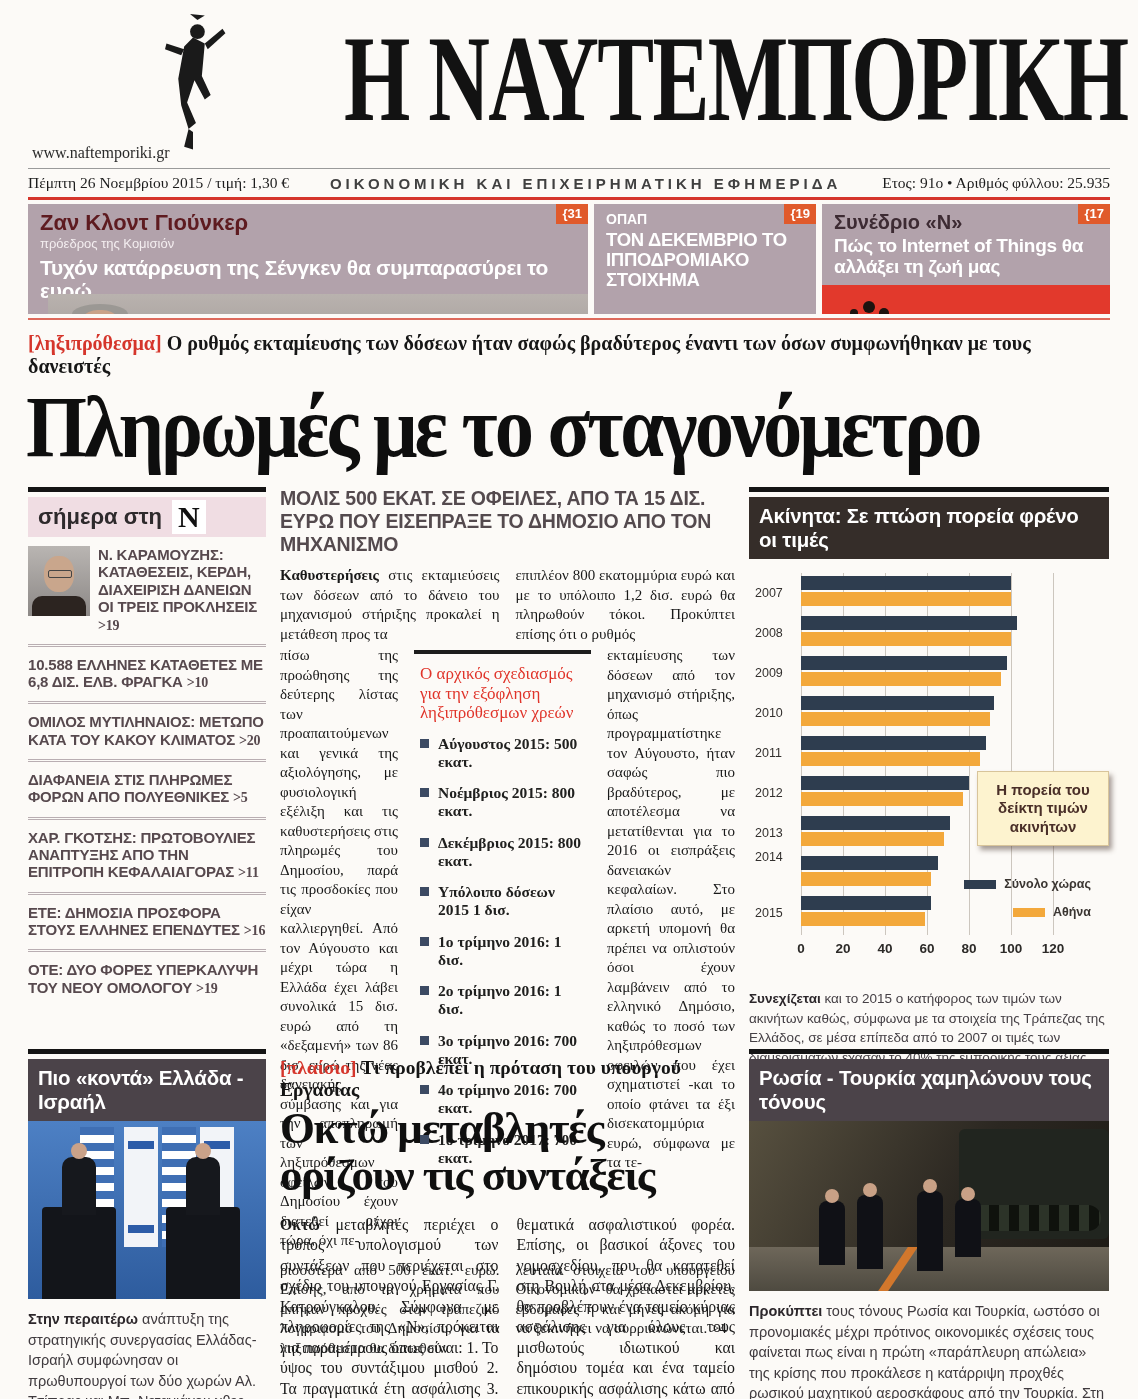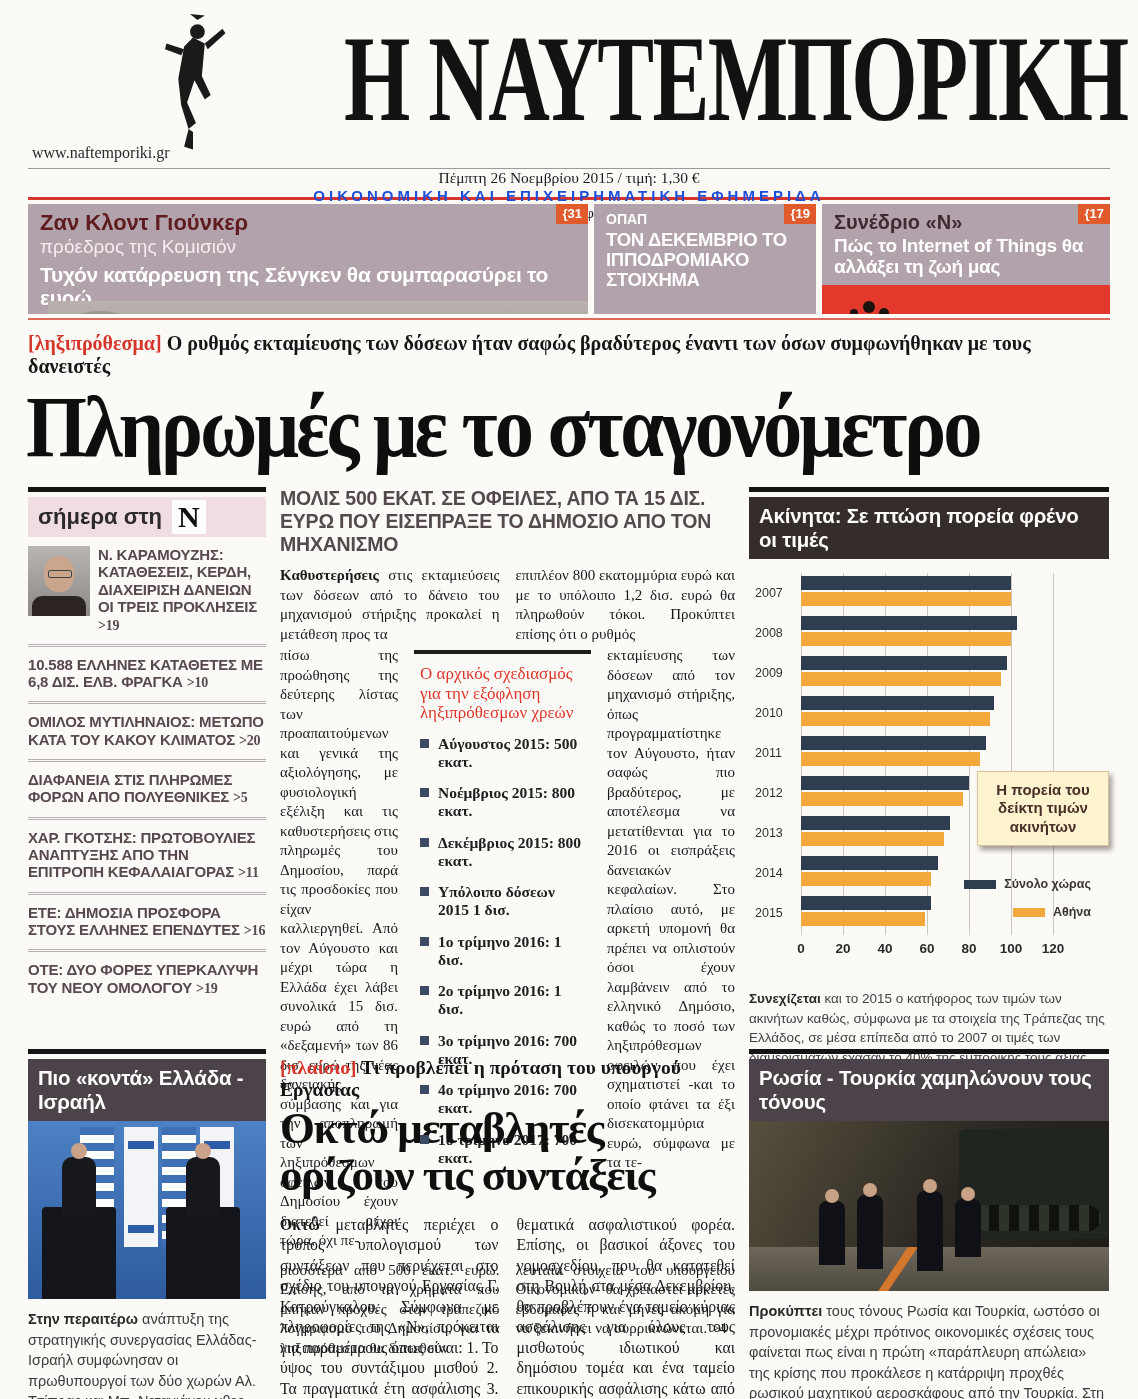--- a/index.html
+++ b/index.html
@@ -10,35 +10,35 @@
   .masthead{position:relative;height:168px;}
   .hermes{position:absolute;left:120px;top:14px;width:90px;height:140px;}
   .nameplate{position:absolute;left:230px;top:8px;width:860px;text-align:center;}
   .nameplate .title{font-family:"Liberation Serif",serif;font-weight:bold;font-size:104px;
         letter-spacing:-2px;color:#121212;display:inline-block;transform:scale(.82,1.18);
         transform-origin:center top;white-space:nowrap;}
   .website{position:absolute;left:4px;bottom:6px;font-family:"Liberation Serif",serif;
         font-size:16px;color:#2a2a2a;}
   
   .datebar{border-top:1px solid #9a9a9a;display:flex;align-items:center;height:28px;
-        justify-content:space-between;flex-direction:column;}
+        justify-content:space-between;}
   .datebar .left,.datebar .right{font-family:"Liberation Serif",serif;font-size:15.5px;color:#1d1d1d;}
-  .datebar .center{font-weight:bold;font-size:15px;letter-spacing:4px;color:#1d4ed8;}
+  .datebar .center{font-weight:bold;font-size:15px;letter-spacing:4px;color:#404040;}
   .redline{height:3px;background:#d5352b;}
   
   .teasers{display:flex;gap:6px;height:110px;margin-top:4px;}
   .teaser{position:relative;background:#b2a2ab;overflow:hidden;box-sizing:border-box;padding:8px 12px;flex-direction:column;}
   .t1{flex:0 0 560px;display:flex;}
   .t2{flex:0 0 222px;}
   .t3{flex:1;display:flex;padding:0;}
   .t3text{flex:1;padding:8px 12px;}
   .teaser .tag{position:absolute;top:0;right:0;background:#e05a2b;color:#fff;font-weight:bold;
         font-size:13px;padding:2px 6px 3px;}
   .t-title{color:#5e1b20;font-weight:bold;font-size:22px;line-height:1;}
-  .t-sub{color:#f4eef0;font-size:19px;margin-top:2px;}
+  .t-sub{color:#f4eef0;font-size:13px;margin-top:2px;}
   .t-head{color:#fff;font-weight:bold;font-size:21px;line-height:1.08;margin-top:6px;letter-spacing:-.3px;}
   .t2 .t-title{color:#fff;font-size:14px;}
   .t2 .t-head{font-size:18.5px;margin-top:4px;}
   .t3 .t-title{color:#3d2b33;font-size:20px;}
   .t3 .t-head{font-size:19px;margin-top:4px;}
   .juncker{flex:0 0 108px;margin:-8px -12px -8px 8px;position:relative;
         background:linear-gradient(#b9b2ae,#8f8a88);}
   .j-face{position:absolute;left:26px;top:16px;width:52px;height:58px;border-radius:46%;
         background:#caa289;}
   .j-hair{position:absolute;left:24px;top:10px;width:56px;height:20px;border-radius:50%;background:#9b9894;}
@@ -344,21 +344,21 @@
           <div class="cbar" style="left: 52px; top: 153px; width: 189px; background: rgb(243, 168, 59);"></div>
           <div class="cgroup-label" style="left: 6px; top: 187px;">2011</div>
           <div class="cbar" style="left: 52px; top: 177px; width: 184.8px; background: rgb(46, 61, 79);"></div>
           <div class="cbar" style="left: 52px; top: 193px; width: 178.5px; background: rgb(243, 168, 59);"></div>
           <div class="cgroup-label" style="left: 6px; top: 227px;">2012</div>
           <div class="cbar" style="left: 52px; top: 217px; width: 168px; background: rgb(46, 61, 79);"></div>
           <div class="cbar" style="left: 52px; top: 233px; width: 161.7px; background: rgb(243, 168, 59);"></div>
           <div class="cgroup-label" style="left: 6px; top: 267px;">2013</div>
           <div class="cbar" style="left: 52px; top: 257px; width: 149.1px; background: rgb(46, 61, 79);"></div>
           <div class="cbar" style="left: 52px; top: 273px; width: 142.8px; background: rgb(243, 168, 59);"></div>
-          <div class="cgroup-label" style="left: 6px; top: 307px;">2014</div>
+          <div class="cgroup-label" style="left: 6px; top: 291px;">2014</div>
           <div class="cbar" style="left: 52px; top: 297px; width: 136.5px; background: rgb(46, 61, 79);"></div>
           <div class="cbar" style="left: 52px; top: 313px; width: 130.2px; background: rgb(243, 168, 59);"></div>
           <div class="cgroup-label" style="left: 6px; top: 347px;">2015</div>
           <div class="cbar" style="left: 52px; top: 337px; width: 130.2px; background: rgb(46, 61, 79);"></div>
           <div class="cbar" style="left: 52px; top: 353px; width: 123.9px; background: rgb(243, 168, 59);"></div>
           <div class="note">Η πορεία του δείκτη τιμών ακινήτων</div>
           <div class="legend-item" style="right: 18px; top: 318px;">
             <span class="legend-swatch" style="background: rgb(46, 61, 79);"></span>
             <span>Σύνολο χώρας</span>
           </div>

